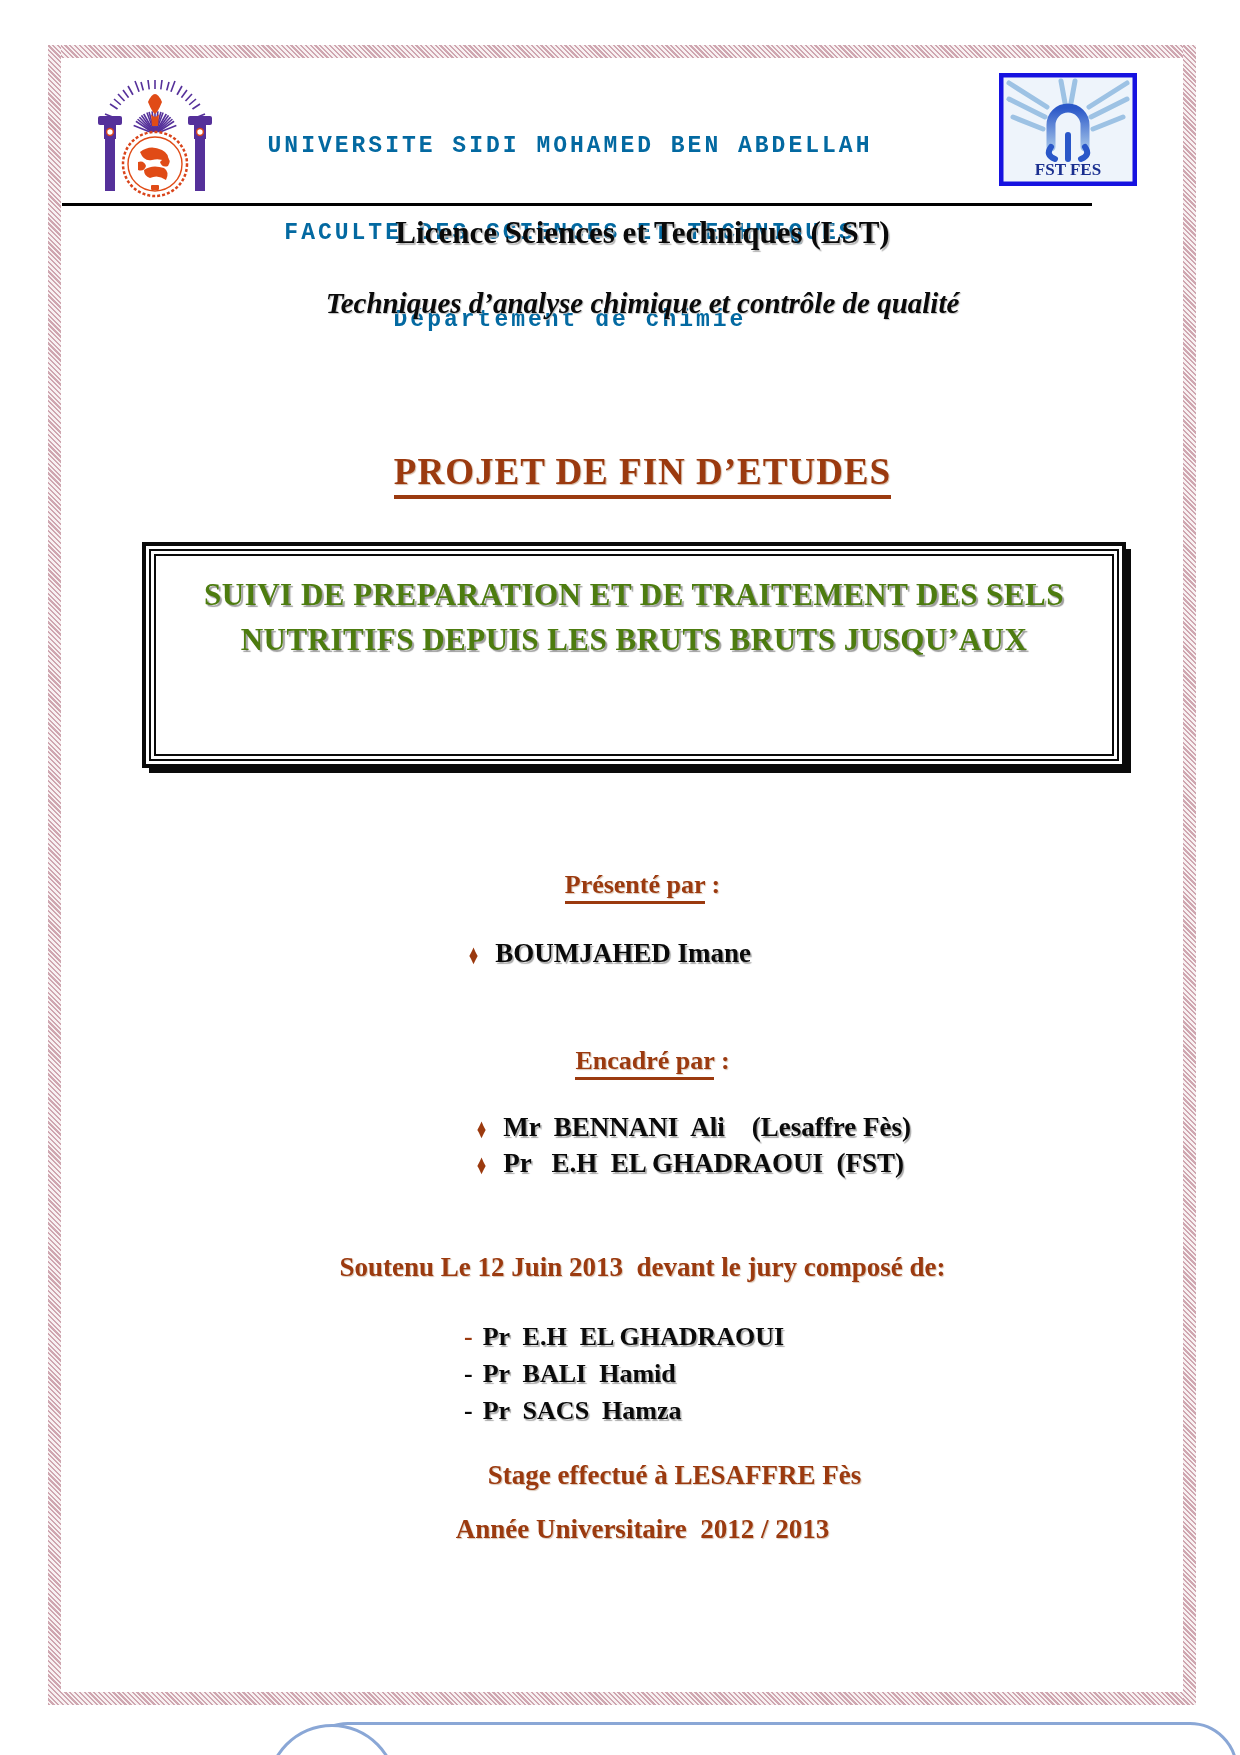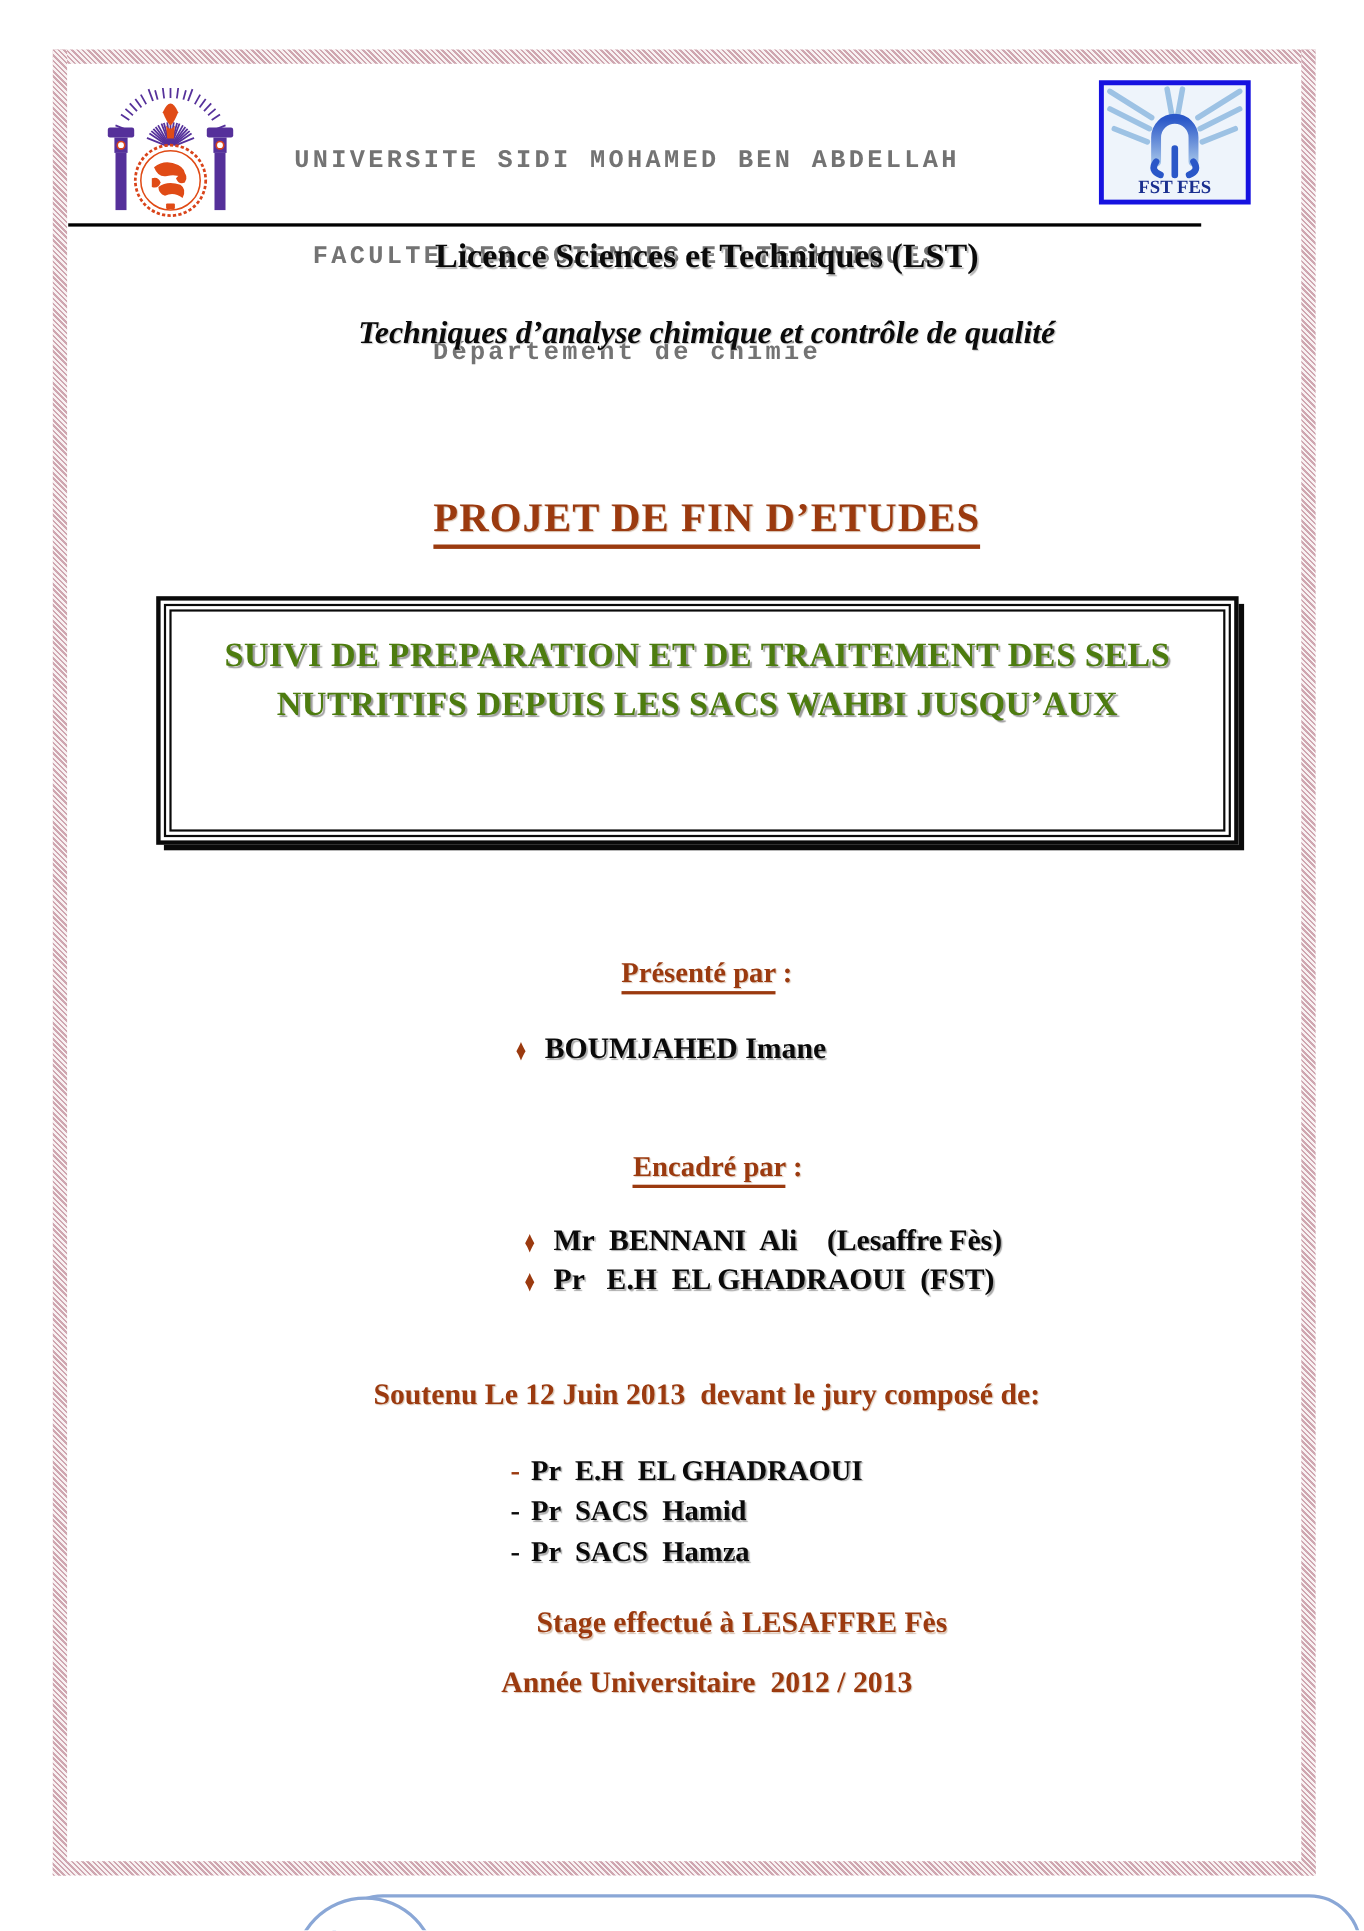--- a/index.html
+++ b/index.html
@@ -8,21 +8,21 @@
 
   
   .frame-strip{position:absolute;background:repeating-linear-gradient(45deg,#cfa6b0 0 1.6px,#f8f1f2 1.6px 3.4px);}
   .frame-top{left:48px;top:45px;width:1148px;height:13px;}
   .frame-bottom{left:48px;top:1692px;width:1148px;height:13px;}
   .frame-left{left:48px;top:45px;width:13px;height:1660px;}
   .frame-right{left:1183px;top:45px;width:13px;height:1660px;}
 
   
   .header-text{position:absolute;left:160px;top:74px;width:820px;text-align:center;
-     font-family:"Liberation Mono", monospace;font-weight:bold;color:#737373;
+     font-family:"Liberation Mono", monospace;font-weight:bold;color:#0369a1;
      font-size:23px;line-height:29px;letter-spacing:3px;white-space:pre;}
   .logo-left{position:absolute;left:92px;top:68px;width:126px;height:150px;}
   .logo-right{position:absolute;left:999px;top:73px;width:138px;height:113px;}
   .rule{position:absolute;left:62px;top:203px;width:1030px;height:3px;background:#000;}
 
   .centered{position:absolute;left:62px;width:1161px;text-align:center;}
   .degree{top:215px;font-size:31px;font-weight:bold;color:#0a0a0a;text-shadow:1.5px 1.5px 1px #b5b5b5;}
   .specialty{top:287px;font-size:29px;font-weight:bold;font-style:italic;color:#0a0a0a;text-shadow:1px 1px 1px #c0c0c0;}
   .acronym{top:360px;font-size:21px;font-weight:bold;font-style:italic;color:#0a0a0a;}
 
@@ -178,21 +178,21 @@
   <div class="centered specialty">Techniques d’analyse chimique et contrôle de qualité</div>
 
   <div class="centered brown project-line">
     <span class="u">PROJET DE FIN D’ETUDES</span>
   </div>
 
   <div class="title-box">
     <div class="tb-mid">
       <div class="tb-inner">
         <div class="tb-line">SUIVI DE PREPARATION ET DE TRAITEMENT DES SELS</div>
-        <div class="tb-line">NUTRITIFS DEPUIS LES SACS WAHBI JUSQU’AUX</div>
+        <div class="tb-line">NUTRITIFS DEPUIS LES BRUTS BRUTS JUSQU’AUX</div>
       </div>
     </div>
   </div>
 
   <div class="centered brown section-label presented">
     <span class="u">Présenté par</span><span> :</span>
   </div>
 
   <div class="bullet-line student-line">
     <span class="diamond">♦</span>
@@ -214,21 +214,21 @@
 
   <div class="centered brown defense-intro">Soutenu Le 12 Juin 2013  devant le jury composé de:</div>
 
   <div class="jury">
     <div class="jury-row">
       <span class="dash dash-brown">-</span>
       <span>Pr  E.H  EL GHADRAOUI</span>
     </div>
     <div class="jury-row">
       <span class="dash">-</span>
-      <span>Pr  SACS  Hamid</span>
+      <span>Pr  BALI  Hamid</span>
     </div>
     <div class="jury-row">
       <span class="dash">-</span>
       <span>Pr  SACS  Hamza</span>
     </div>
   </div>
 
   <div class="centered brown stage-line">Stage effectué à LESAFFRE Fès</div>
   <div class="centered brown year-line">Année Universitaire  2012 / 2013</div>
 

